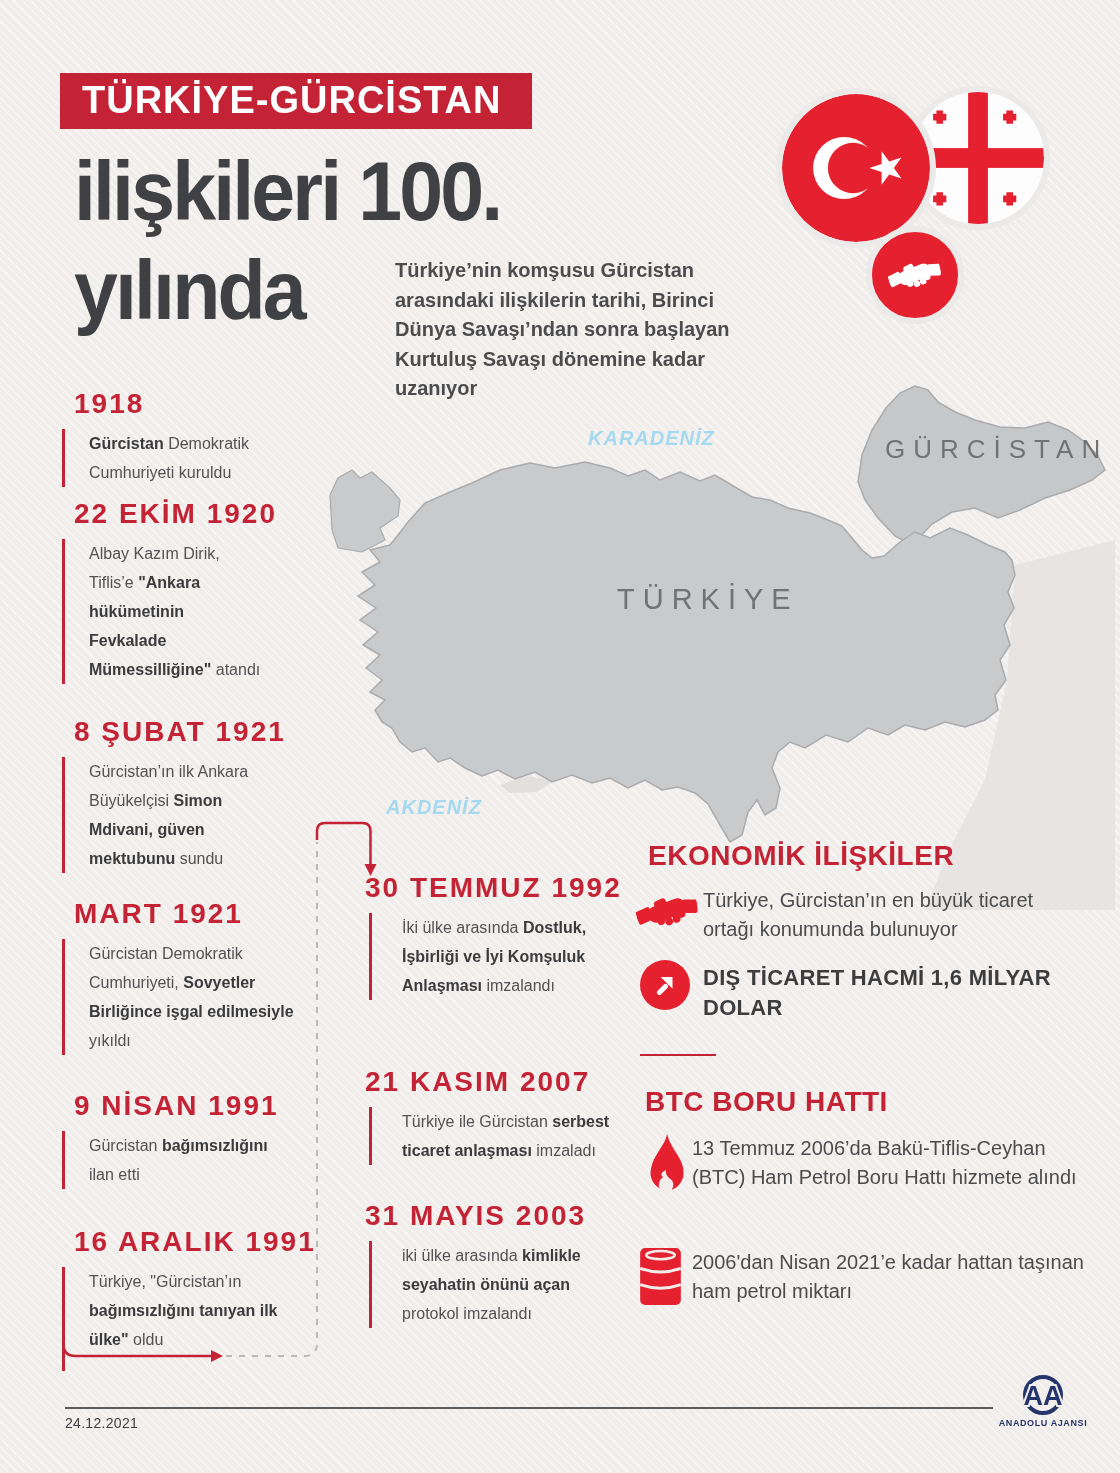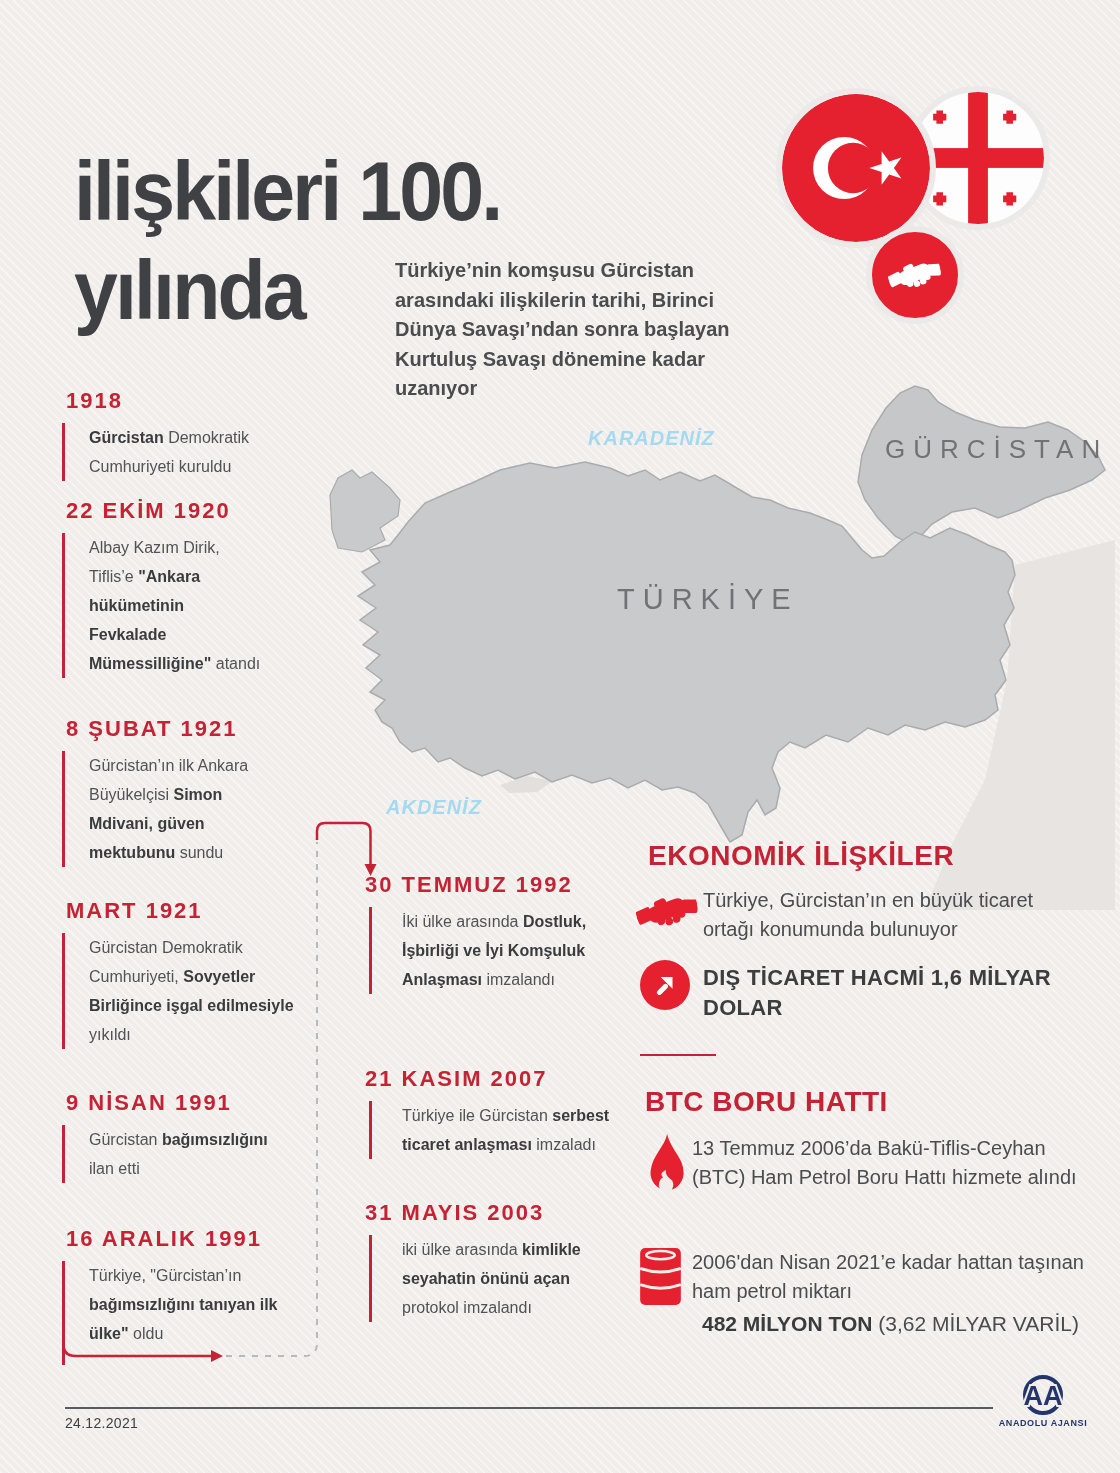--- a/index.html
+++ b/index.html
@@ -33,21 +33,21 @@
     display:flex;align-items:center;justify-content:center;color:#fff;}
   .flagwrap svg,.hs-circle svg{display:block;width:100%;height:100%;}
   .hs-circle svg{width:62%;height:62%;transform:rotate(-14deg);}
   
   .map{left:325px;top:380px;width:790px;height:530px;z-index:1;}
   .map svg{position:absolute;inset:0;}
   .maplabel{position:absolute;color:#717276;font-size:26px;letter-spacing:8px;white-space:nowrap;}
   .sealabel{position:absolute;color:var(--sea-label,#a5d9ef);font-size:20px;font-style:italic;font-weight:700;letter-spacing:1px;white-space:nowrap;}
   
   .tl-item{z-index:3;width:250px;}
-  .tl-date{color:var(--accent,#c32334);font-size:22px;font-weight:700;letter-spacing:2px;margin:0 0 9px 4px;white-space:nowrap;}
+  .tl-date{color:var(--accent,#c32334);font-size:28px;font-weight:700;letter-spacing:2px;margin:0 0 9px 12px;white-space:nowrap;}
   .tl-body{border-left:3px solid var(--accent,#c32334);padding-left:24px;
     font-size:16px;line-height:29px;color:#525254;}
   .tl-body b,.econ-text b{color:#3a3b3d;font-weight:700;}
   .tl-item.mid{width:250px;}
   .tl-item.mid .tl-date{margin-left:0;}
   .tl-item.mid .tl-body{margin-left:4px;padding-left:30px;}
   .connector{left:0;top:0;width:1120px;height:1473px;z-index:2;pointer-events:none;}
   
   .sec-heading{z-index:3;color:var(--accent,#c32334);font-size:28px;font-weight:700;letter-spacing:.5px;white-space:nowrap;}
   .econ-icon{z-index:3;color:var(--flag-red,#cf2030);}
@@ -97,20 +97,21 @@
       <rect x="2" y="2" width="40" height="56" rx="5" fill="currentColor"></rect>
       <ellipse cx="22" cy="9" rx="14" ry="4" fill="none" stroke="#f1edeb" stroke-width="2.5"></ellipse>
       <path d="M2,22 q20,7 40,0" fill="none" stroke="#f1edeb" stroke-width="3"></path>
       <path d="M2,38 q20,7 40,0" fill="none" stroke="#f1edeb" stroke-width="3"></path>
     </symbol>
   </defs>
 </svg>
 
 <div class="canvas">
 
+  <div class="abs banner">TÜRKİYE-GÜRCİSTAN</div>
   <div class="abs headline">
     <div>ilişkileri 100.</div>
     <div>yılında</div>
   </div>
   <div class="abs intro">Türkiye’nin komşusu Gürcistan arasındaki ilişkilerin tarihi, Birinci Dünya Savaşı’ndan sonra başlayan Kurtuluş Savaşı dönemine kadar uzanıyor</div>
 
   <div class="abs flagwrap flag-ge">
     <svg viewBox="0 0 100 100">
       <clipPath id="geoclip">
           <circle cx="50" cy="50" r="50"></circle>
@@ -224,23 +225,20 @@
       </svg>
   </div>
   <div class="abs econ-text" style="left:692px;top:1134px;width:400px;">13 Temmuz 2006’da Bakü-Tiflis-Ceyhan (BTC) Ham Petrol Boru Hattı hizmete alındı</div>
   <div class="abs econ-icon" style="left:638px;top:1246px;width:45px;height:61px;">
     <svg viewBox="0 0 44 60" style="width:100%;height:100%;">
         <use href="#sym-barrel"></use>
       </svg>
   </div>
   <div class="abs econ-text" style="left:692px;top:1248px;width:415px;">
     <span>2006'dan Nisan 2021’e kadar hattan taşınan ham petrol miktarı</span>
-    <div class="total-line">
-      <b>482 MİLYON TON</b><span> (3,62 MİLYAR VARİL)</span>
-    </div>
   </div>
 
   <div class="abs footer-line"></div>
   <div class="abs footer-date">24.12.2021</div>
   <div class="abs aa-logo">
     <svg viewBox="0 0 70 46" style="width:70px;height:46px;display:block;margin:0 auto;">
       <circle cx="35" cy="21" r="18" fill="none" stroke="var(--navy,#24356b)" stroke-width="4"></circle>
       <text x="35" y="31" font-size="27" font-weight="bold" fill="var(--navy,#24356b)" stroke="#f1edeb" stroke-width="4" paint-order="stroke" text-anchor="middle" font-family="Liberation Sans, sans-serif">AA</text>
     </svg>
     <div class="aa-name">ANADOLU AJANSI</div>

